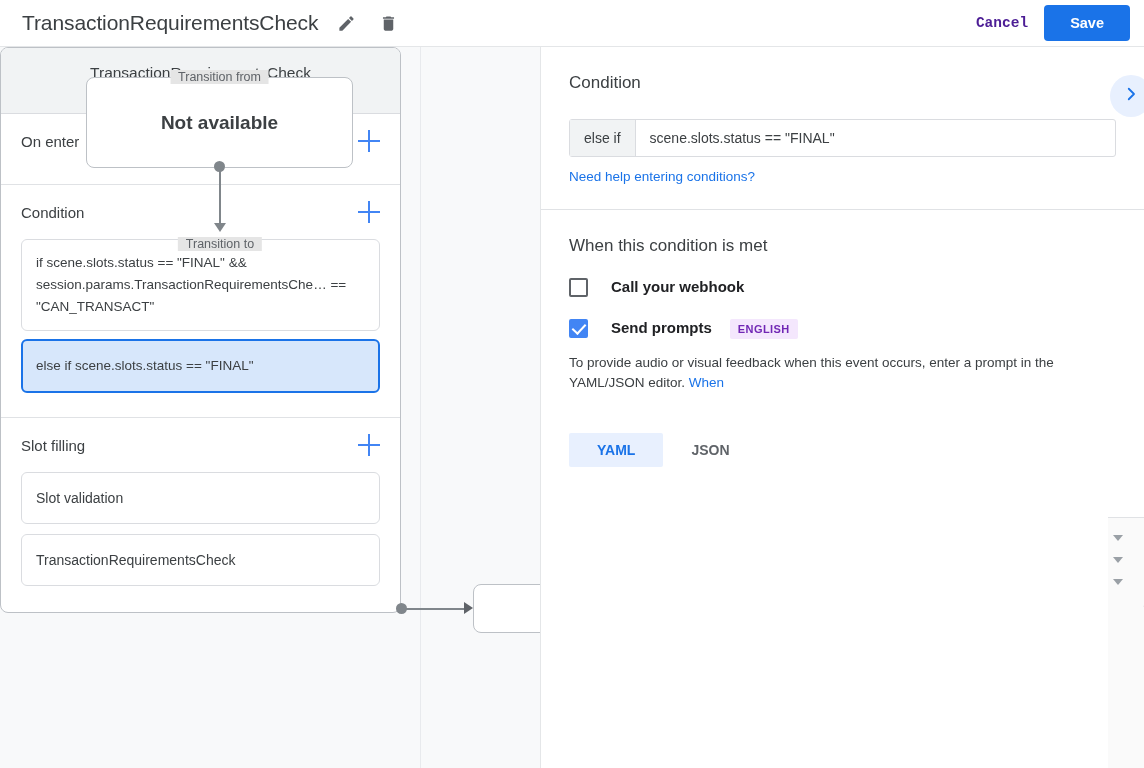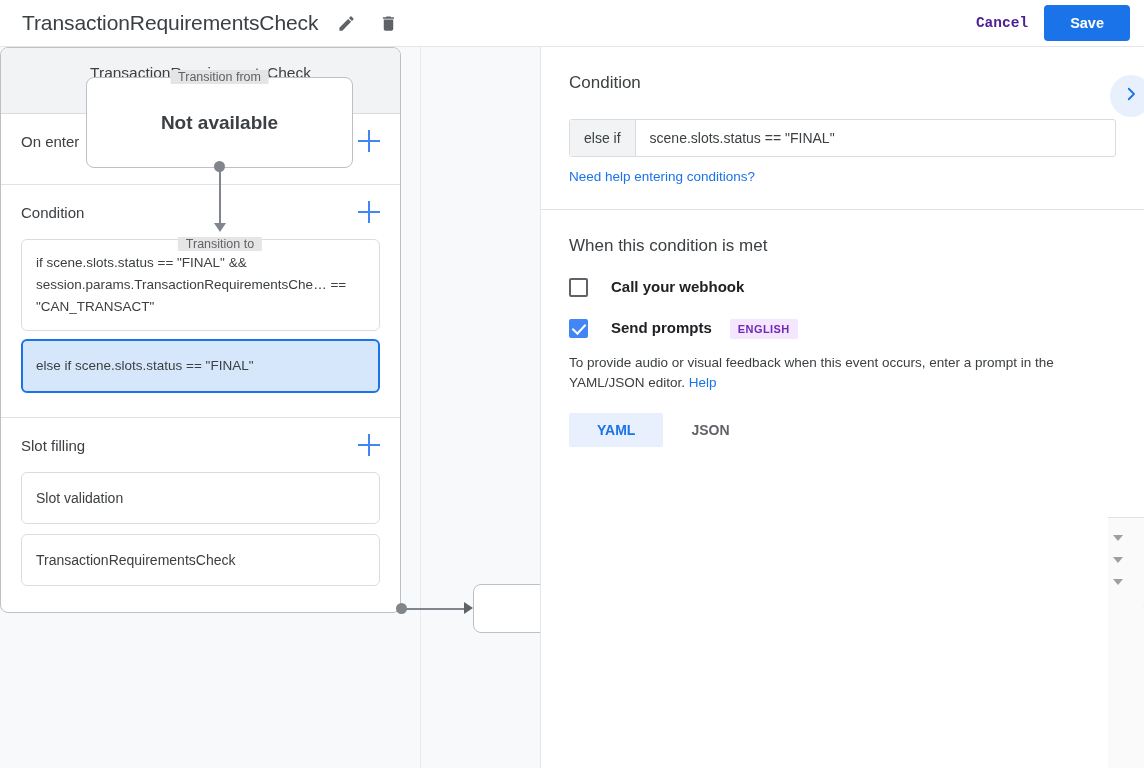--- a/index.html
+++ b/index.html
@@ -206,21 +206,21 @@
     font-size: 11px; font-weight: bold; letter-spacing: 0.4px;
     padding: 4px 8px; border-radius: 2px;
   }
   .helptext {
     margin-top: 14px; font-size: 13.5px; color: #3c4043; line-height: 20px;
   }
 
   .tabs { display: flex; margin-top: 20px; }
   .tab {
     padding: 9px 28px; font-size: 14px; color: #5f6368;
-    cursor: pointer; border-radius: 2px; font-weight: bold;
+    cursor: pointer; border-radius: 2px; font-weight: bold; margin-top: 20px;
   }
   .tab.active { background: #e8f0fe; color: #1a73e8; }
 
   .editor {
     position: absolute; left: 567px; top: 470px; width: 577px; height: 298px;
     border-top: 1px solid #e0e2e5;
     display: flex; background: #fff;
     font-family: "DejaVu Sans Mono", monospace;
     font-size: 13.5px;
   }
@@ -351,21 +351,21 @@
       </div>
 
       <div class="cbrow">
         <span class="cb checked"></span>
         <span class="cb-label">Send prompts</span>
         <span class="badge">ENGLISH</span>
       </div>
 
       <div class="helptext">
         <span>To provide audio or visual feedback when this event occurs, enter a prompt in the YAML/JSON editor.</span>
-        <a class="link" style="margin-top:0;">Help</a>
+        <a class="link" style="margin-top:0;">When</a>
       </div>
 
       <div class="tabs">
         <div class="tab active">YAML</div>
         <div class="tab">JSON</div>
       </div>
     </div>
 
     <div class="editor">
       <div class="gutter" id="gutter">

